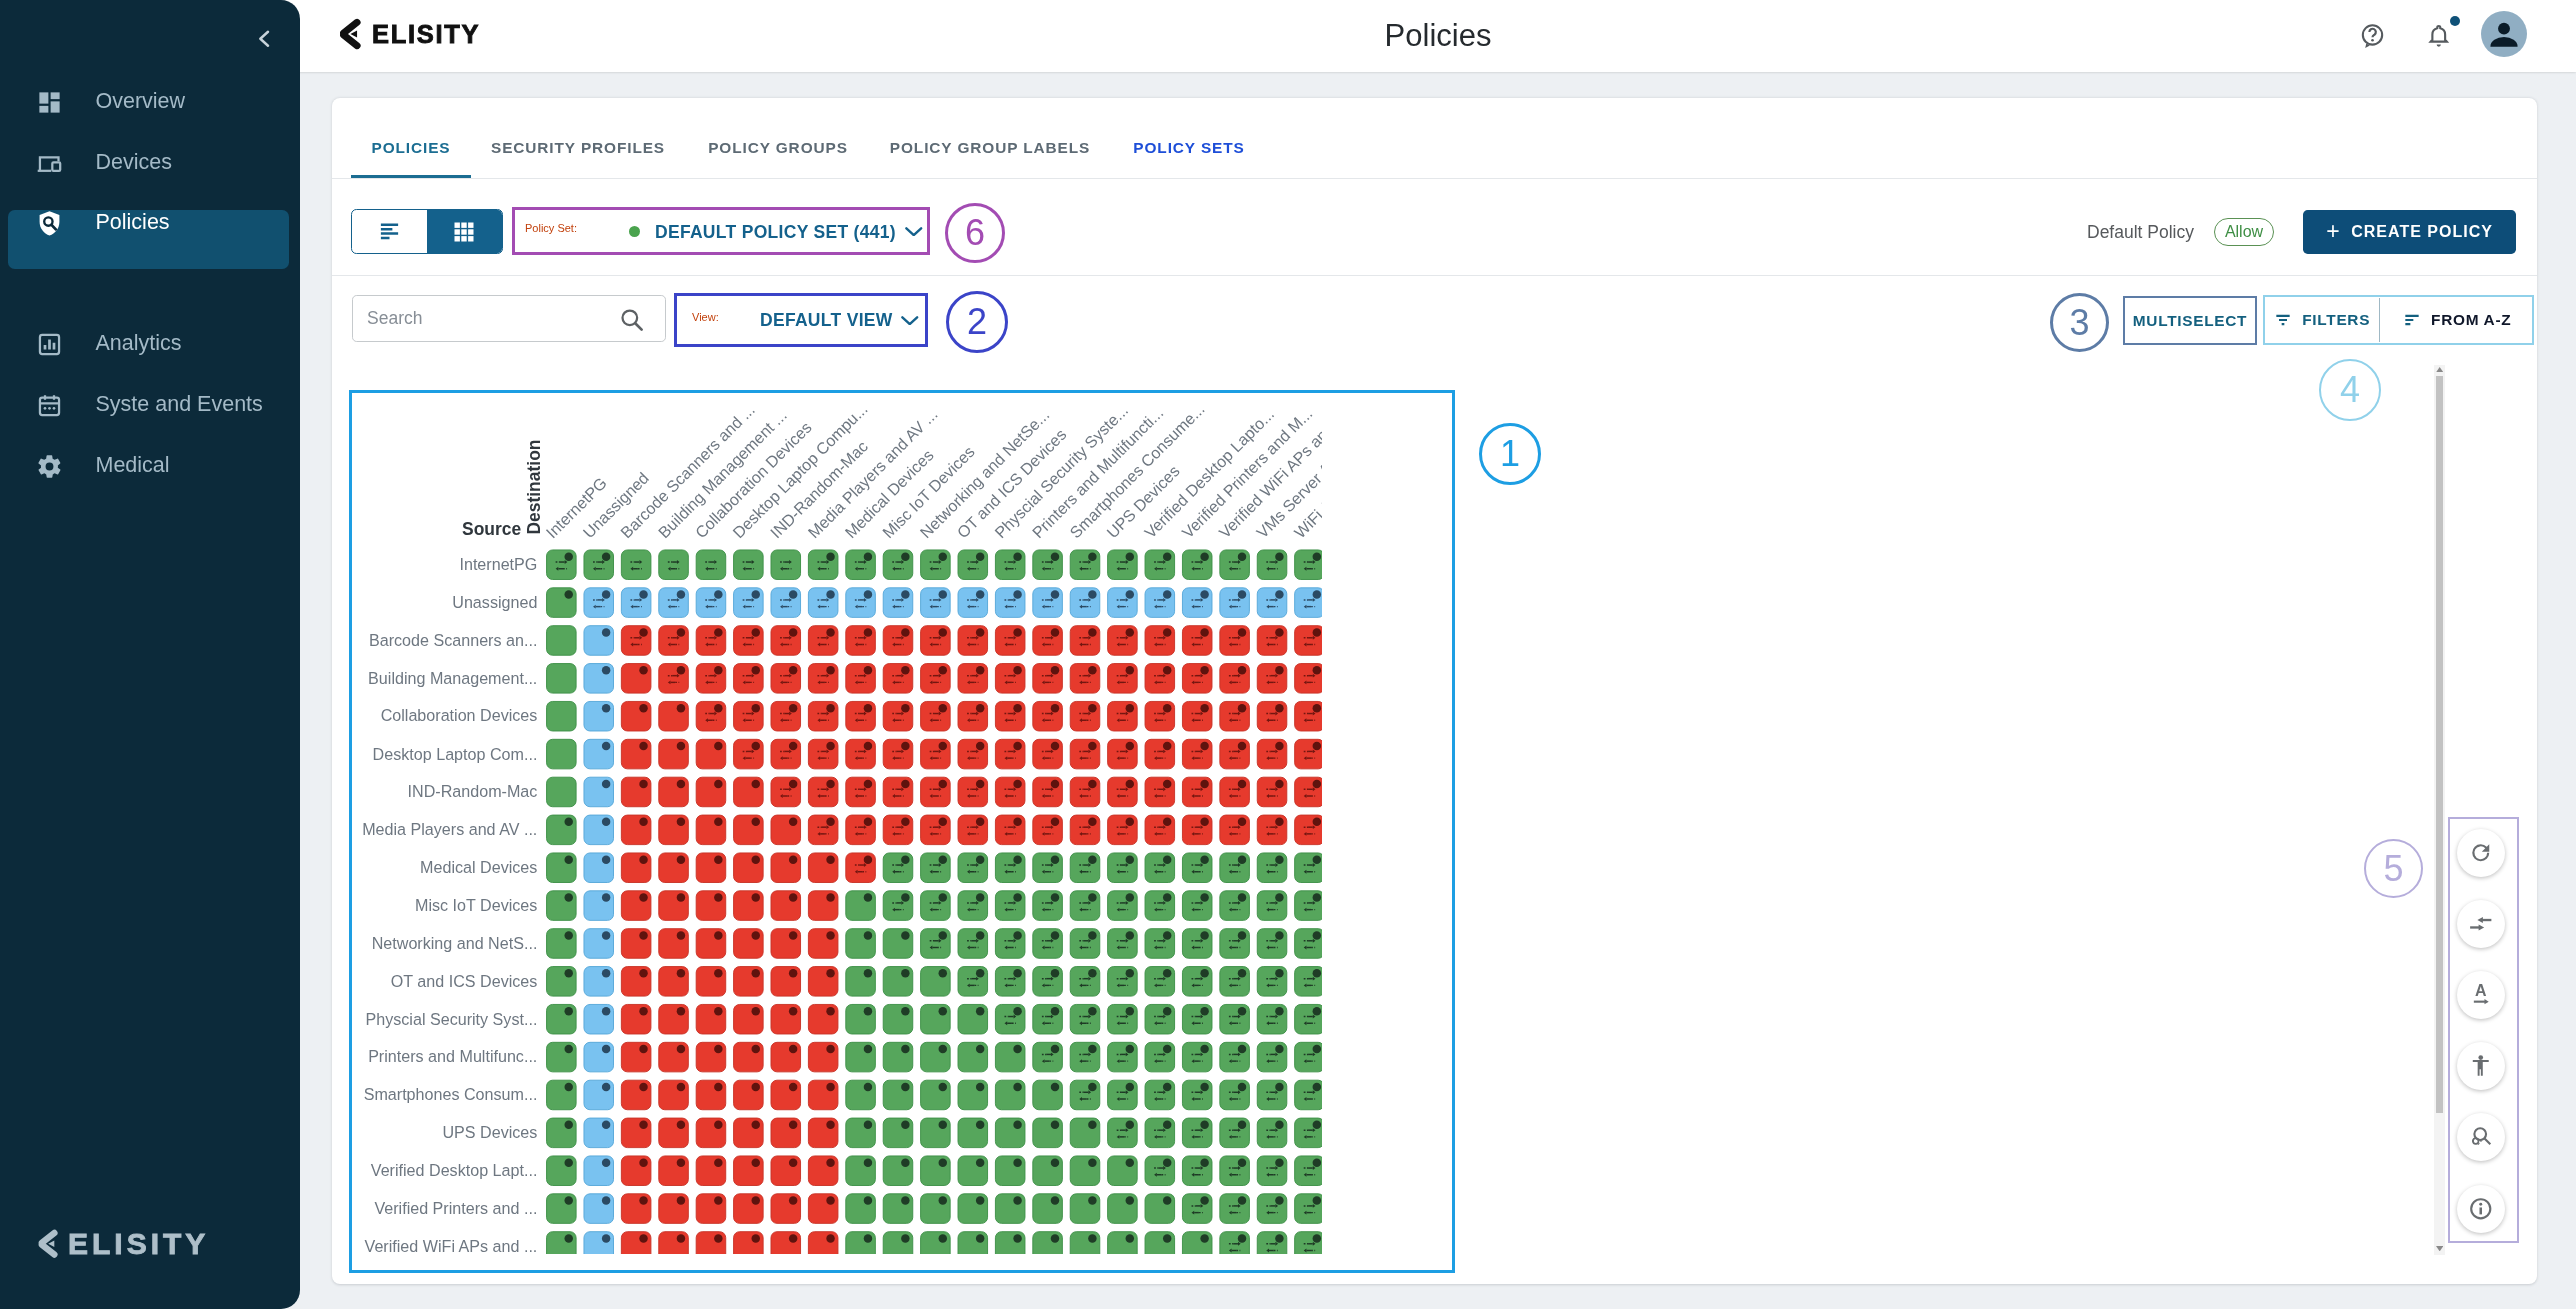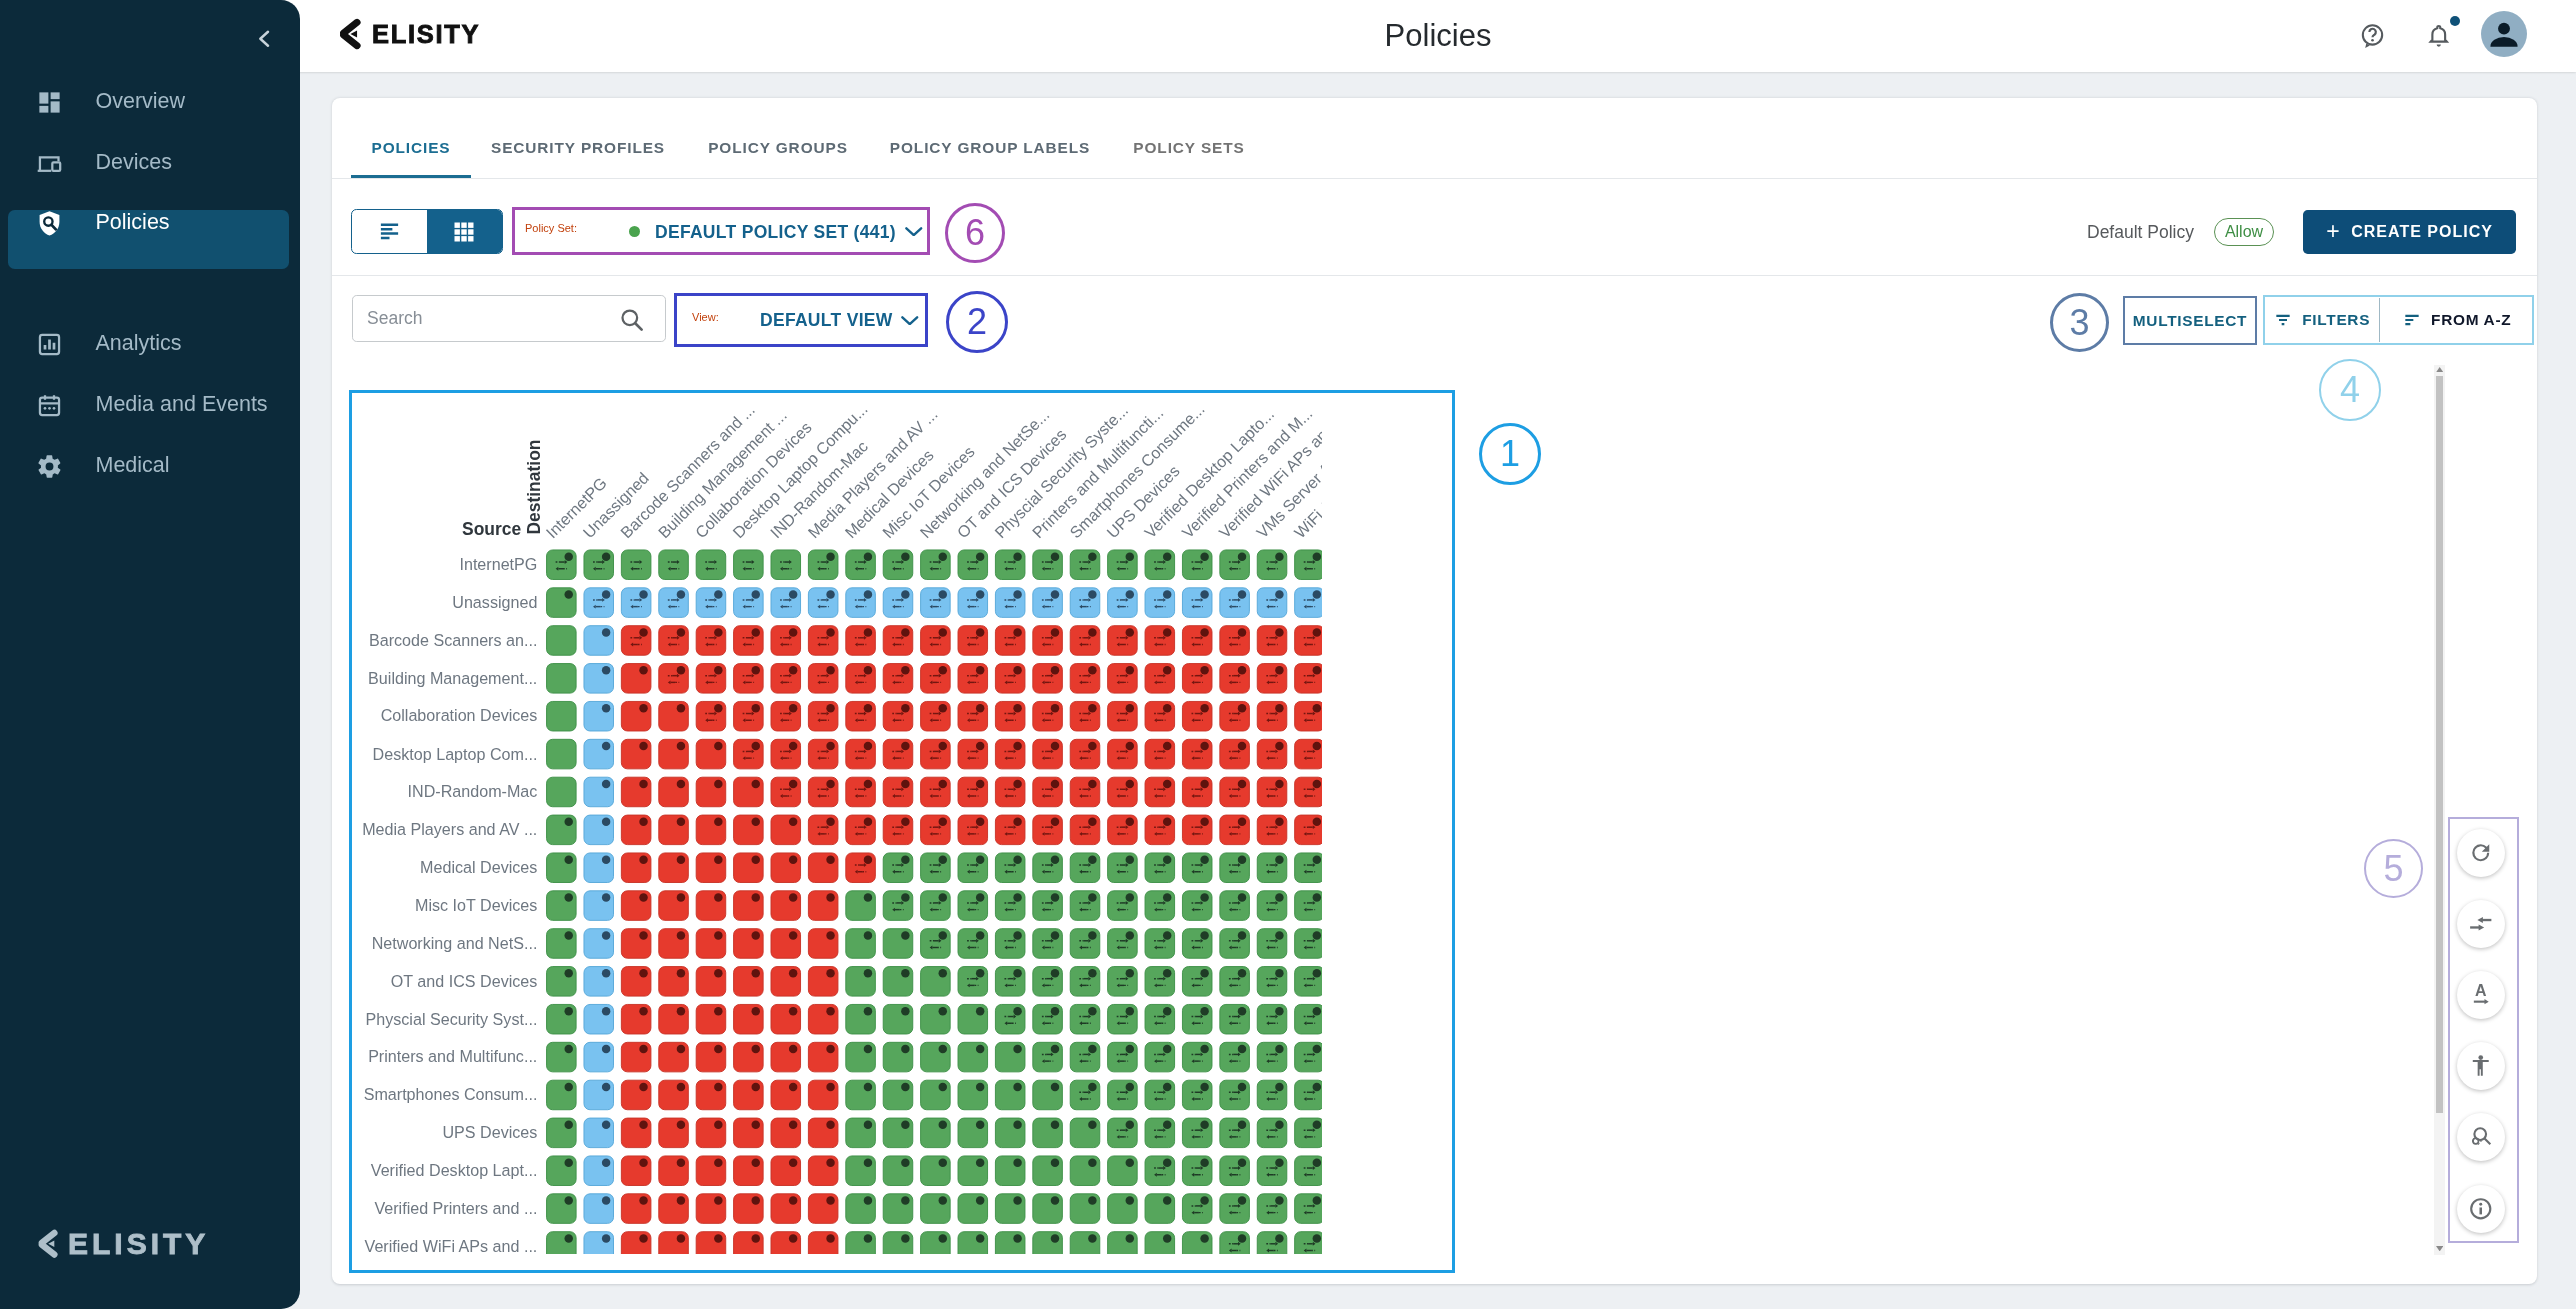--- a/index.html
+++ b/index.html
@@ -97,21 +97,21 @@
         <g fill="none" stroke="currentColor" stroke-width="2">
           <rect x="3.5" y="5" width="17" height="15.5" rx="2"></rect>
           <path d="M3.5 10h17M8 2.8v4M16 2.8v4"></path>
         </g>
         <g fill="currentColor">
           <circle cx="8" cy="14.5" r="1.2"></circle>
           <circle cx="12" cy="14.5" r="1.2"></circle>
           <circle cx="16" cy="14.5" r="1.2"></circle>
         </g>
       </svg>
-      <span class="nt">Media and Events</span>
+      <span class="nt">Syste and Events</span>
     </div>
     <div class="abs nav" style="top:453px">
       <svg class="ni" viewBox="0 0 24 24">
         <path fill="currentColor" d="M19.4 13c0-.3.1-.6.1-1s0-.7-.1-1l2.1-1.7c.2-.2.2-.4.1-.6l-2-3.5c-.1-.2-.4-.3-.6-.2l-2.5 1a7 7 0 0 0-1.7-1l-.4-2.6c0-.2-.2-.4-.5-.4h-4c-.2 0-.4.2-.5.4l-.4 2.6a7 7 0 0 0-1.7 1l-2.5-1c-.2-.1-.5 0-.6.2l-2 3.5c-.1.2-.1.5.1.6L4.5 11c0 .3-.1.6-.1 1s0 .7.1 1l-2.1 1.7c-.2.2-.2.4-.1.6l2 3.5c.1.2.4.3.6.2l2.5-1c.5.4 1.1.7 1.7 1l.4 2.6c0 .2.2.4.5.4h4c.2 0 .4-.2.5-.4l.4-2.6c.6-.3 1.2-.6 1.7-1l2.5 1c.2.1.5 0 .6-.2l2-3.5c.1-.2.1-.5-.1-.6zM12 15.5A3.5 3.5 0 1 1 12 8.5a3.5 3.5 0 0 1 0 7z"></path>
       </svg>
       <span class="nt">Medical</span>
     </div>
     <svg class="abs" style="left:38px;top:1229px" width="21" height="29.5" viewBox="0 0 32 48">
       <g stroke="#aebfc9" stroke-width="10.5" stroke-linecap="round">
         <path d="M5.3 22.4 25.5 6.5" fill="none"></path>
@@ -119,21 +119,21 @@
       </g>
       <path d="M15.5 24 25.5 18.6 v10.8z" fill="#aebfc9"></path>
     </svg>
     <div class="abs" style="left:68px;top:1229px;height:29.5px;display:flex;align-items:center;font-size:30px;font-weight:800;letter-spacing:4px;color:#aebfc9;-webkit-text-stroke:0.9px #aebfc9">ELISITY</div>
   </div>
 <div id="card" class="abs"></div>
 <div class="abs tab" style="left:411px;transform:translateX(-50%);color:#1b6d92">POLICIES</div>
 <div class="abs tab" style="left:578px;transform:translateX(-50%);color:#5d6a74">SECURITY PROFILES</div>
 <div class="abs tab" style="left:778px;transform:translateX(-50%);color:#5d6a74">POLICY GROUPS</div>
 <div class="abs tab" style="left:990px;transform:translateX(-50%);color:#5d6a74">POLICY GROUP LABELS</div>
-<div class="abs tab" style="left:1189px;transform:translateX(-50%);color:#737373">POLICY SETS</div>
+<div class="abs tab" style="left:1189px;transform:translateX(-50%);color:#1d4ed8">POLICY SETS</div>
 <div class="abs" style="left:351px;top:175px;width:120px;height:3.4px;background:#1b6d92;z-index:2"></div>
 <div class="abs hline" style="left:332px;top:178px;width:2205px;height:0.7px"></div>
 <div class="abs" style="left:351px;top:209px;width:152px;height:45px;border:1.3px solid #14618c;border-radius:5.4px;background:#fff;overflow:hidden;display:flex">
     <div style="width:76px;height:100%;display:flex;align-items:center;justify-content:center">
       <svg width="23" height="23" viewBox="0 0 24 24">
         <g stroke="#14618c" stroke-width="2.6">
           <path d="M3 5h18M3 9.6h12M3 14.2h18M3 18.8h9"></path>
         </g>
       </svg>
     </div>

